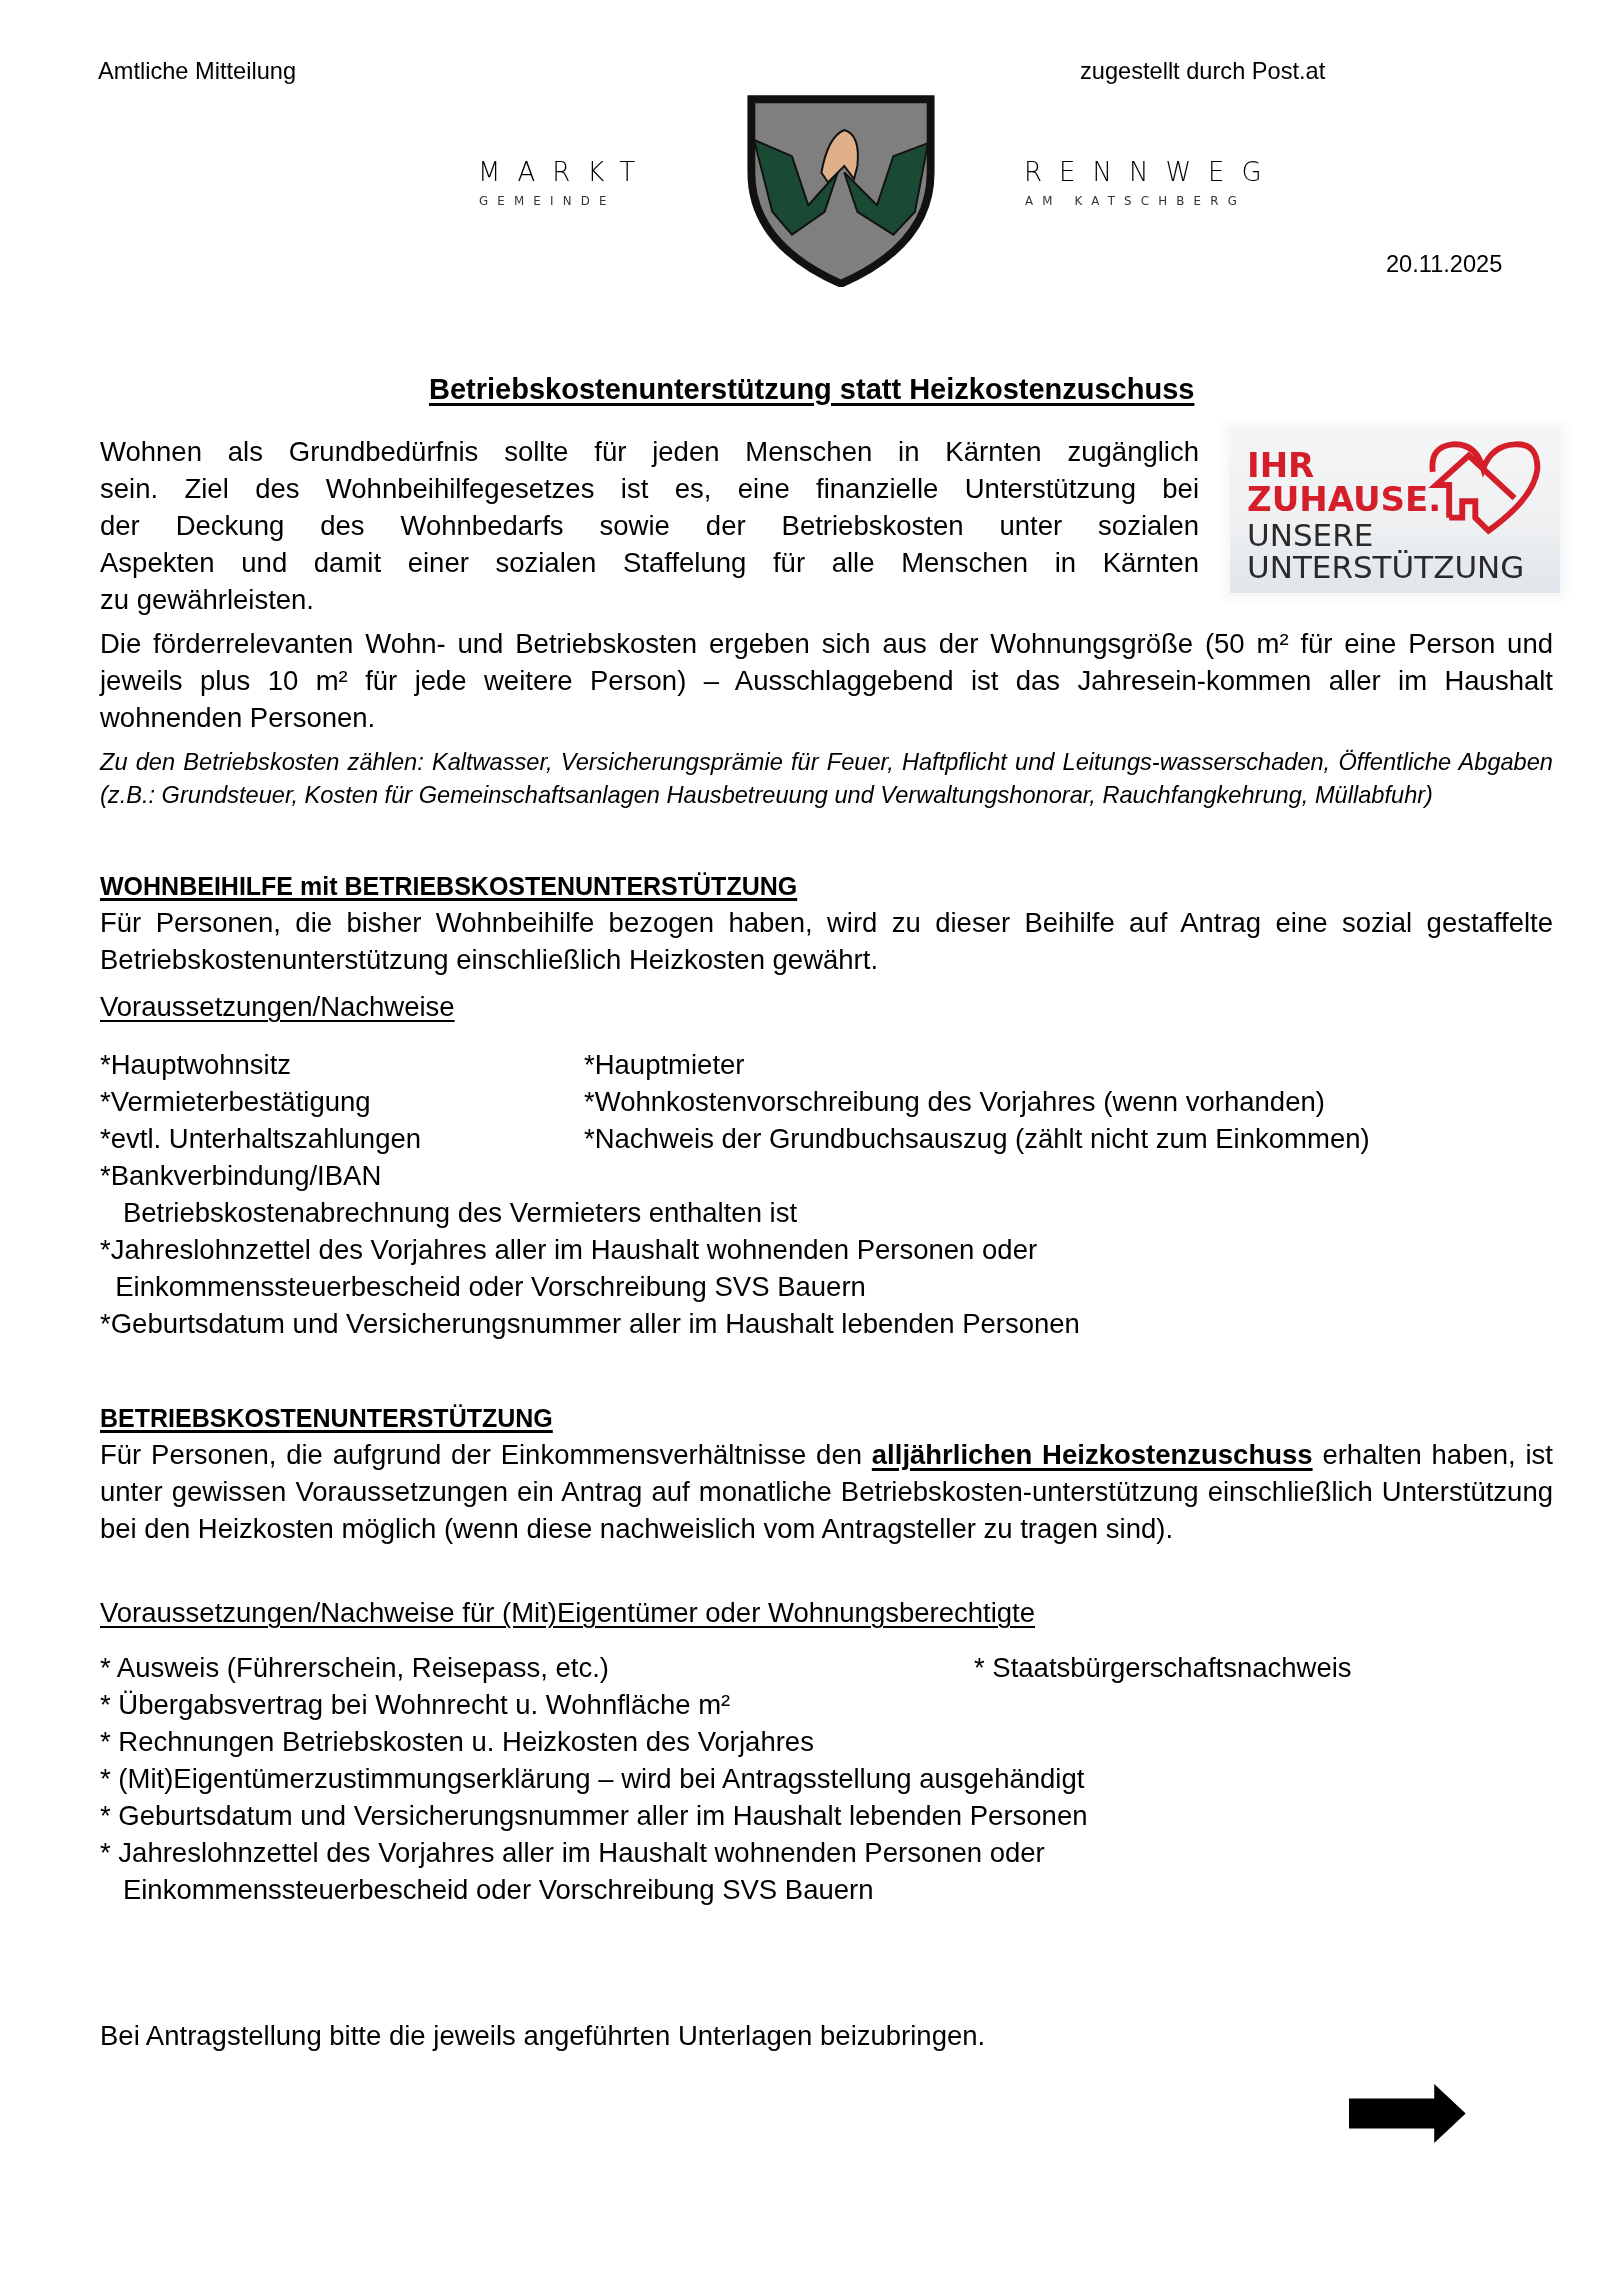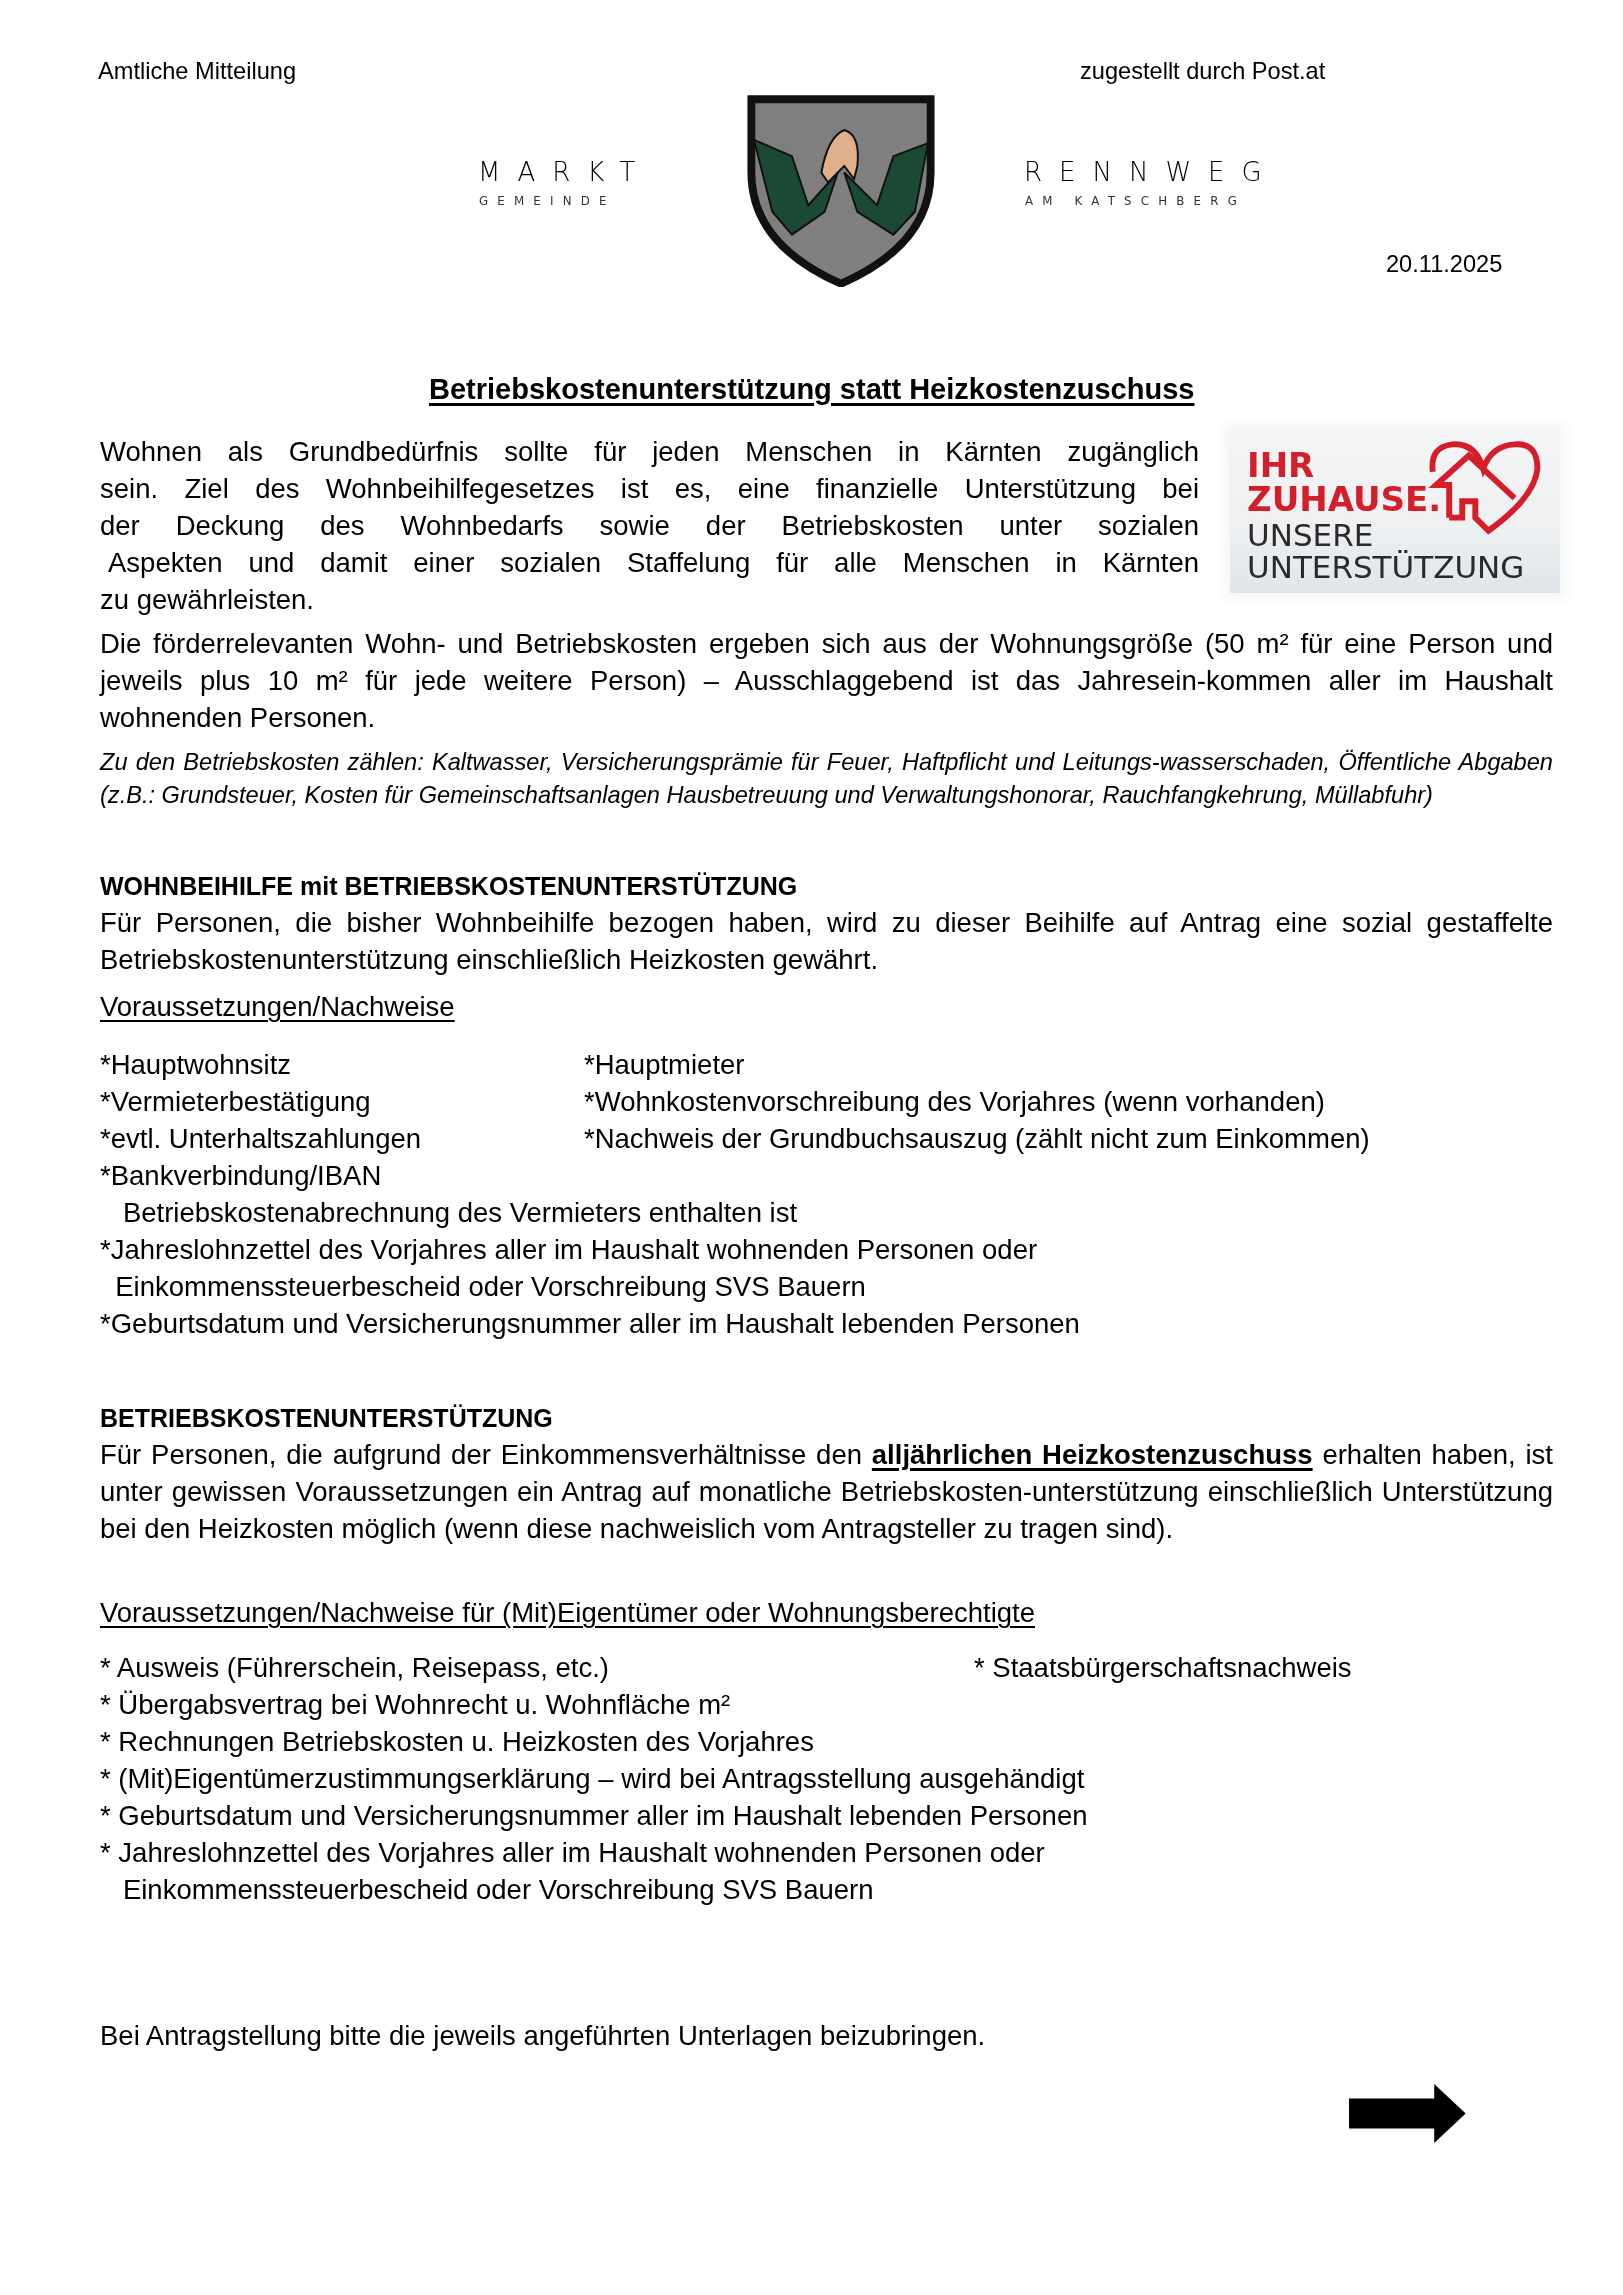--- a/index.html
+++ b/index.html
@@ -8,21 +8,21 @@
   .abs { position: absolute; }
   .hdr-small { font-family: "Liberation Sans", sans-serif; font-size: 23.6px; }
   .brand-big { font-family: "DejaVu Sans", sans-serif; font-size: 26px; letter-spacing: 17px; font-weight: 300; color:#000000; }
   .brand-sm { font-family: "DejaVu Sans", sans-serif; font-size: 11.8px; letter-spacing: 9.2px; color:#333; }
   .title { font-family: "Liberation Sans", sans-serif; font-weight: bold; font-size: 29px;
            text-decoration: underline; text-decoration-thickness: 2.6px; text-underline-offset: 3.9px; }
   .body-text { font-family: "Liberation Sans", sans-serif; font-size: 27.5px; line-height: 37px; }
   .justify { text-align: justify; }
   .italic-note { font-family: "Liberation Sans", sans-serif; font-style: italic; font-size: 23.6px; line-height: 33px; text-align: justify; }
   .section-h { font-family: "Liberation Sans", sans-serif; font-weight: bold; font-size: 25px;
-               text-decoration-thickness: 2.6px; text-underline-offset: 3.3px; }
+               text-decoration: underline; text-decoration-thickness: 2.6px; text-underline-offset: 3.3px; }
   .sub-h { font-family: "Liberation Sans", sans-serif; font-size: 27.5px; text-decoration: underline;
            text-decoration-thickness: 2px; text-underline-offset: 3.9px; }
   .line { font-family: "Liberation Sans", sans-serif; font-size: 27.5px; line-height: 37px; white-space: pre; }
   .bold-u { font-weight: bold; text-decoration: underline; text-decoration-thickness: 2.6px; text-underline-offset: 3.9px; }
   .logo-box { background: linear-gradient(180deg,#f4f5f7 0%, #eef0f2 60%, #dfe5ea 100%);
               box-shadow: 0 0 10.5px 6.5px #f6f7f8; }
   .logo-red { font-family: "DejaVu Sans", sans-serif; font-weight: bold; color: #d41f2b; font-size: 34px; line-height: 37px; }
   .logo-dark { font-family: "DejaVu Sans", sans-serif; color: #2a2a2a; font-size: 31px; line-height: 37px; }
 </style>
 </head>
@@ -46,21 +46,21 @@
 </div>
 
 <div class="abs hdr-small" style="left:1386px; top:251px;">20.11.2025</div>
 
 <div class="abs title" style="left:429px; top:373px;">Betriebskostenunterstützung statt Heizkostenzuschuss</div>
 
 <div class="abs body-text justify" style="left:100px; top:433px; width:1099px;">
   <div style="text-align-last:justify;">Wohnen als Grundbedürfnis sollte für jeden Menschen in Kärnten zugänglich</div>
   <div style="text-align-last:justify;">sein. Ziel des Wohnbeihilfegesetzes ist es, eine finanzielle Unterstützung bei</div>
   <div style="text-align-last:justify;">der Deckung des Wohnbedarfs sowie der Betriebskosten unter sozialen</div>
-  <div style="text-align-last:justify;margin-left:8px;">Aspekten und damit einer sozialen Staffelung für alle Menschen in Kärnten</div>
+  <div style="text-align-last:justify;">Aspekten und damit einer sozialen Staffelung für alle Menschen in Kärnten</div>
   <div>zu gewährleisten.</div>
 </div>
 
 <div class="abs logo-box" style="left:1230px; top:429px; width:330px; height:164px;">
   <div class="abs logo-red" style="left:17px; top:18.3px;">IHR</div>
   <div class="abs logo-red" style="left:17px; top:52px;">ZUHAUSE.</div>
   <div class="abs logo-dark" style="left:17px; top:88px;">UNSERE</div>
   <div class="abs logo-dark" style="left:17px; top:120px;">UNTERSTÜTZUNG</div>
   <div class="abs" style="left:193px; top:9.8px;">
     <svg width="121" height="105" viewBox="0 0 185 160">

